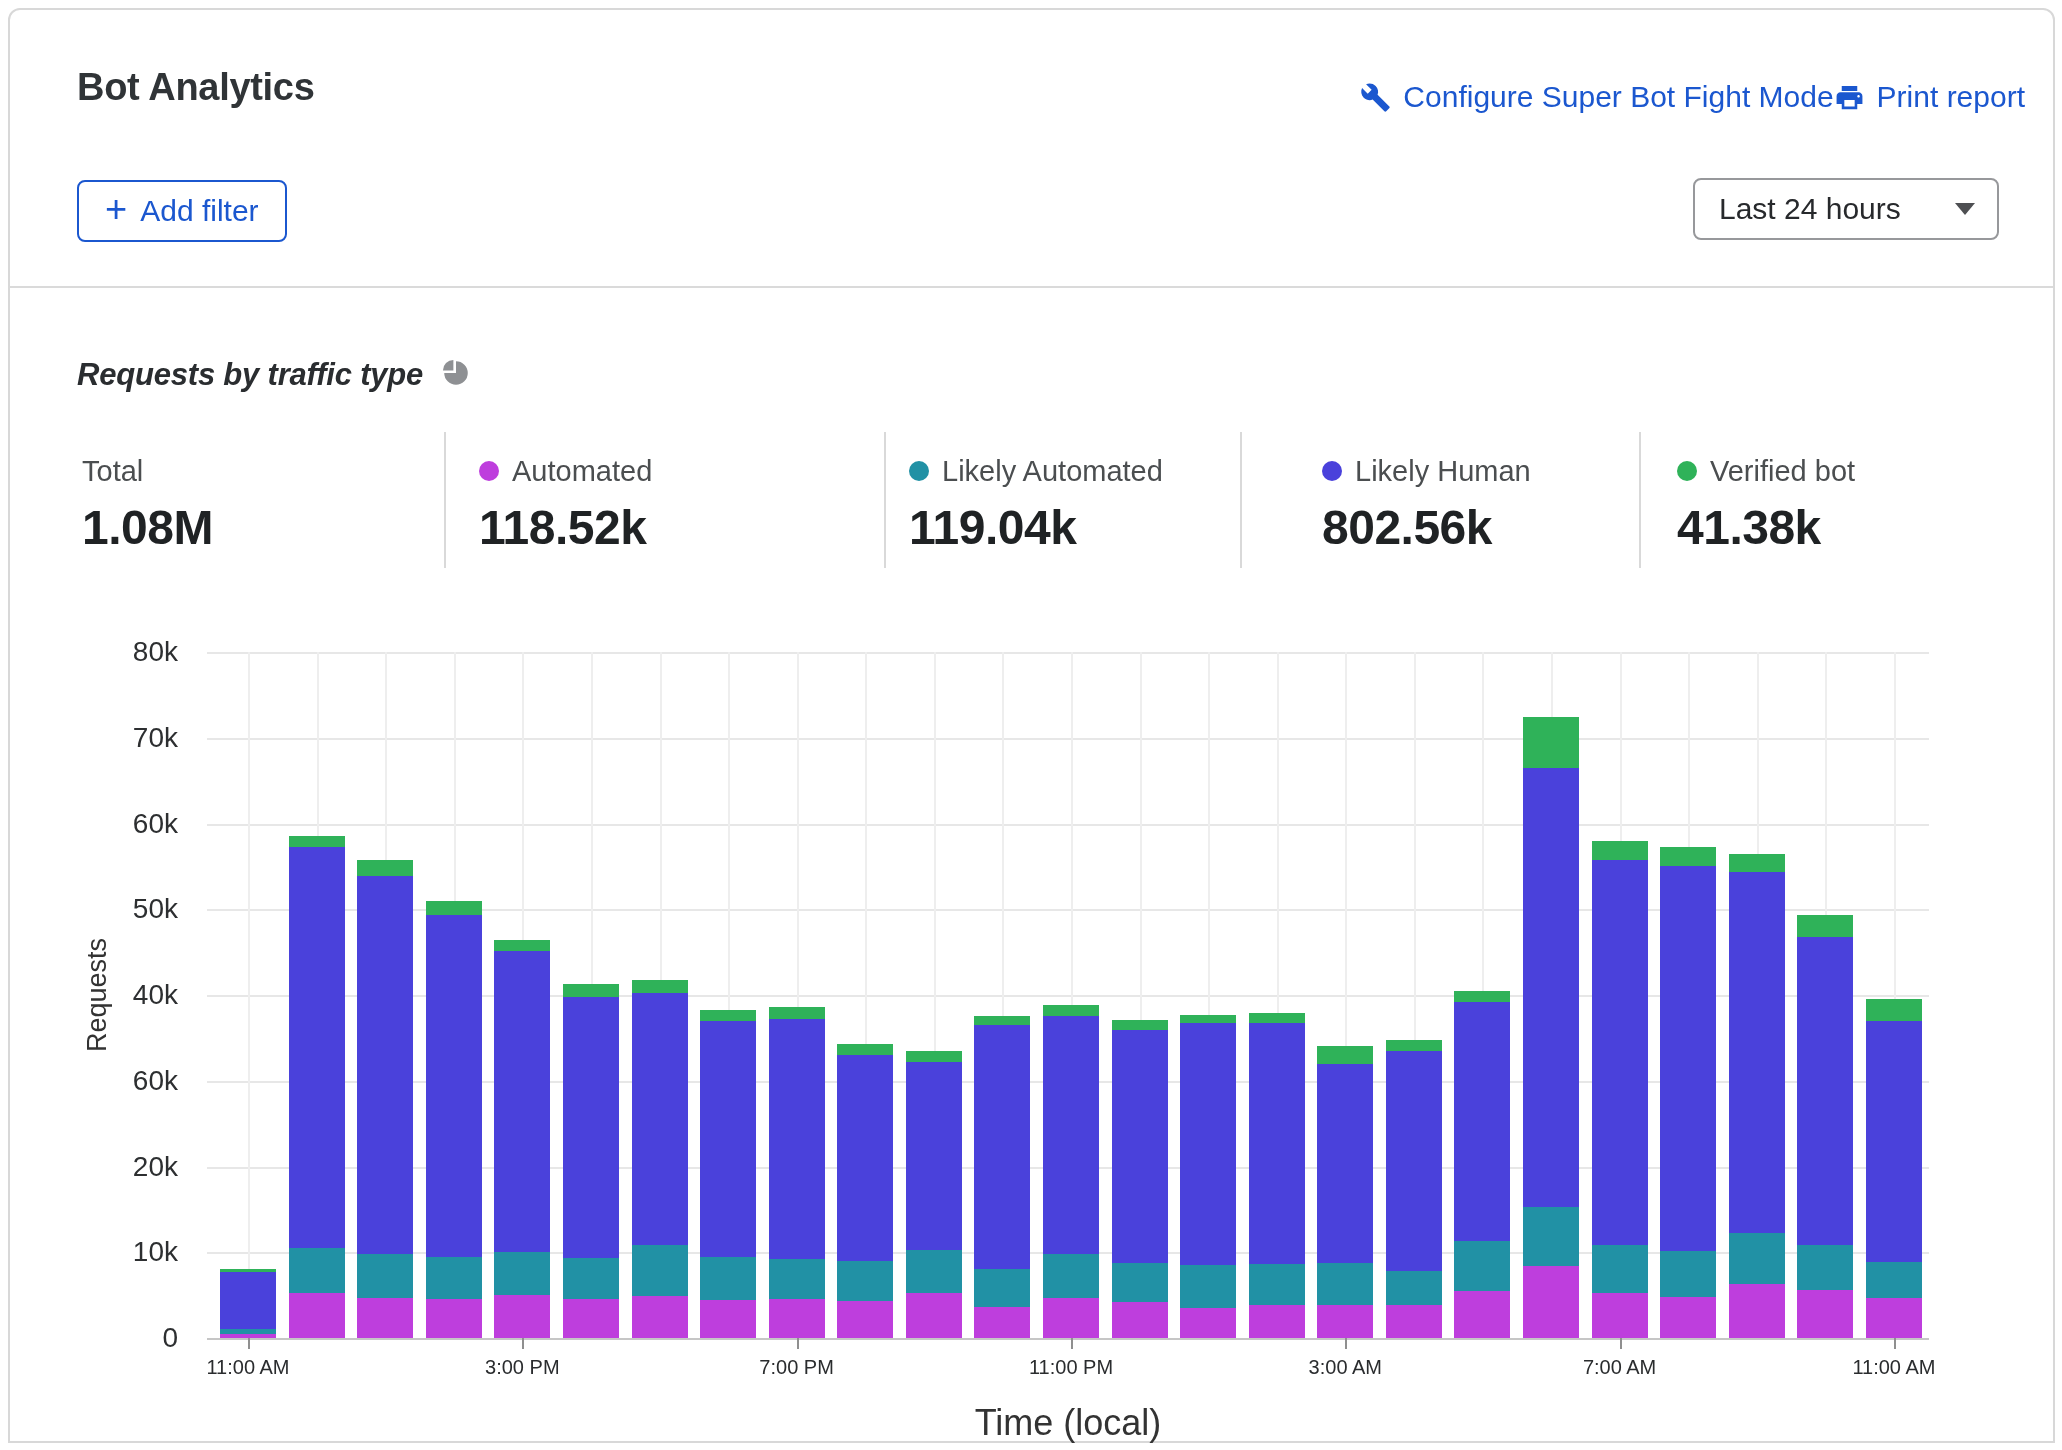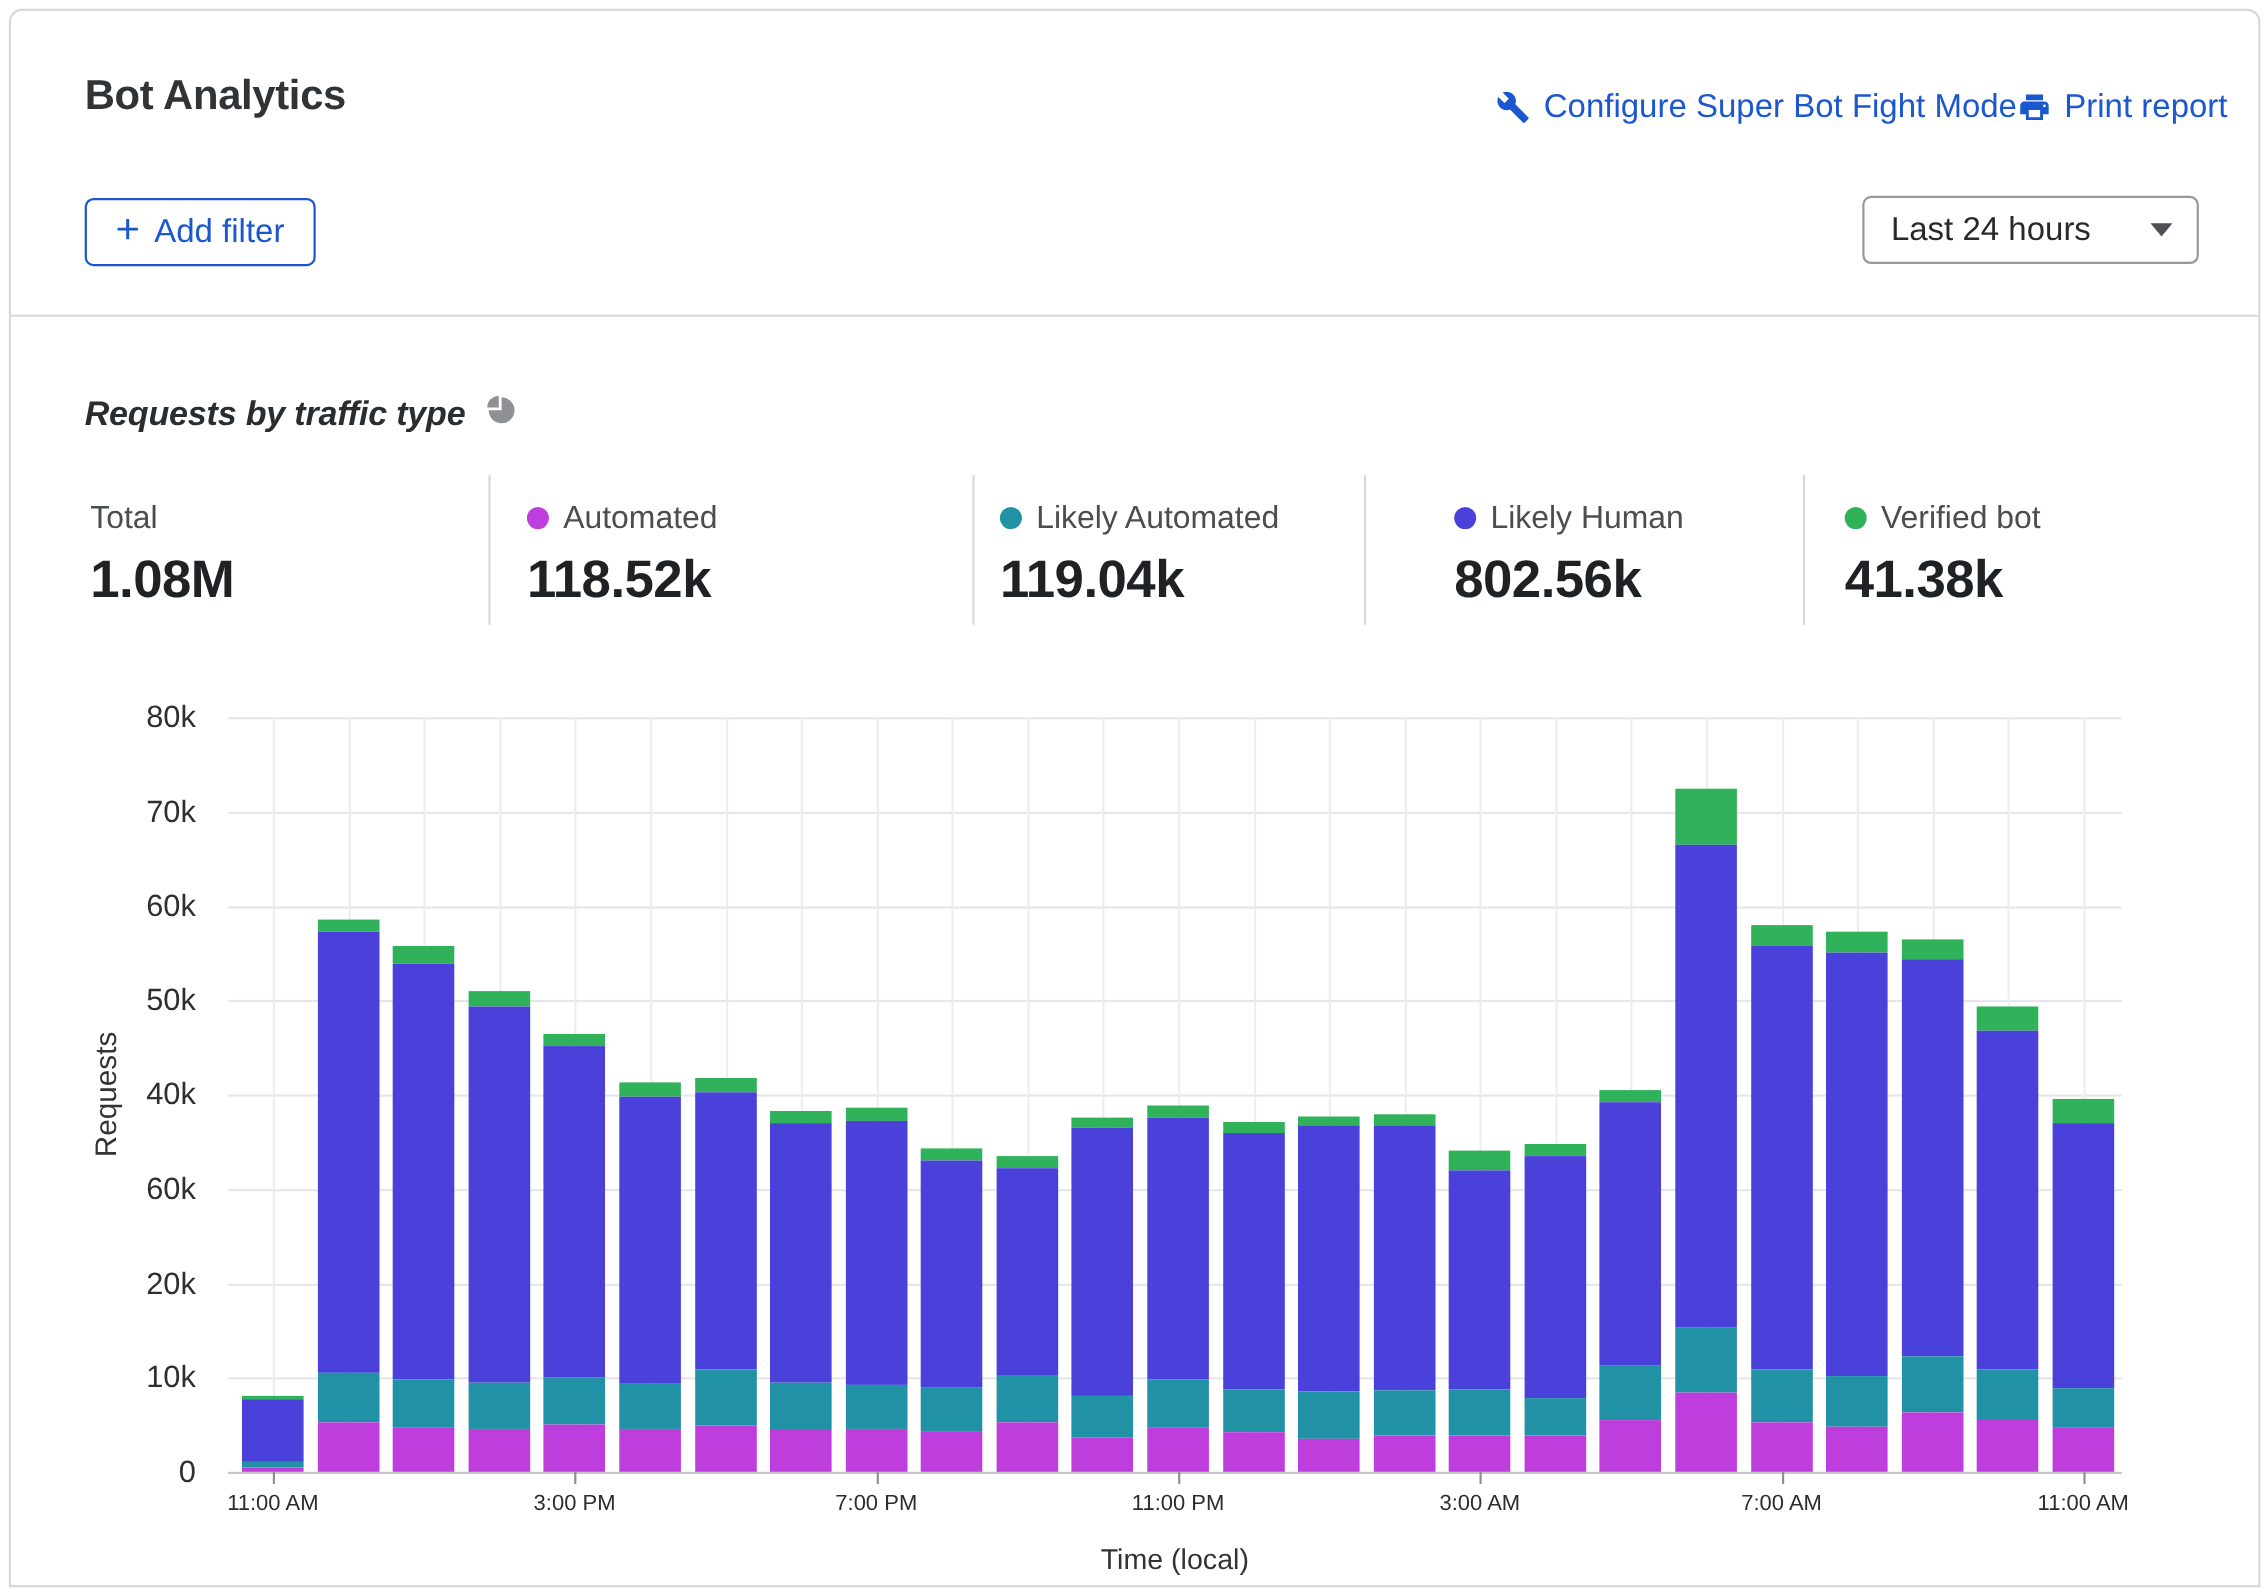--- a/index.html
+++ b/index.html
@@ -46,21 +46,21 @@
   .gridline-v { position:absolute; width:0; border-left:2px solid #eeeeee; }
   .ytick { position:absolute; width:110px; text-align:right; font-size:28px; color:#2d2f31; }
   .xtick-label { position:absolute; transform:translateX(-50%); font-size:20px; color:#2a2c2e; white-space:nowrap; }
   .xtick-mark { position:absolute; width:0; height:11px; border-left:2px solid #8f8f8f; }
   .bar { position:absolute; display:flex; flex-direction:column-reverse; cursor:pointer; }
   .bar .seg { width:100%; }
   .axis-title-y {
     position:absolute; left:87px; top:985px; transform:translate(-50%,-50%) rotate(-90deg);
     font-size:27px; color:#333; transform-origin:center;
   }
-  .axis-title-x { position:absolute; transform:translateX(-50%); font-size:26px; color:#333; }
+  .axis-title-x { position:absolute; transform:translateX(-50%); font-size:36px; color:#333; }
 </style>
 </head>
 <body>
 
 <div class="page">
   <div class="card">
 
     <div class="page-title">Bot Analytics</div>
 
     <div class="header-links">

